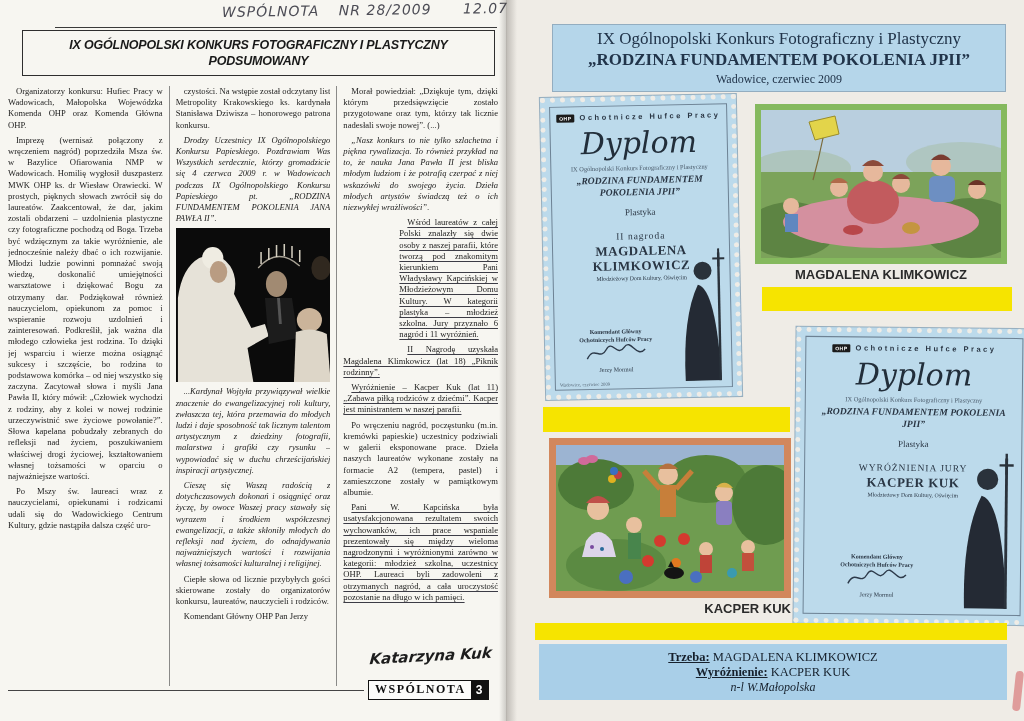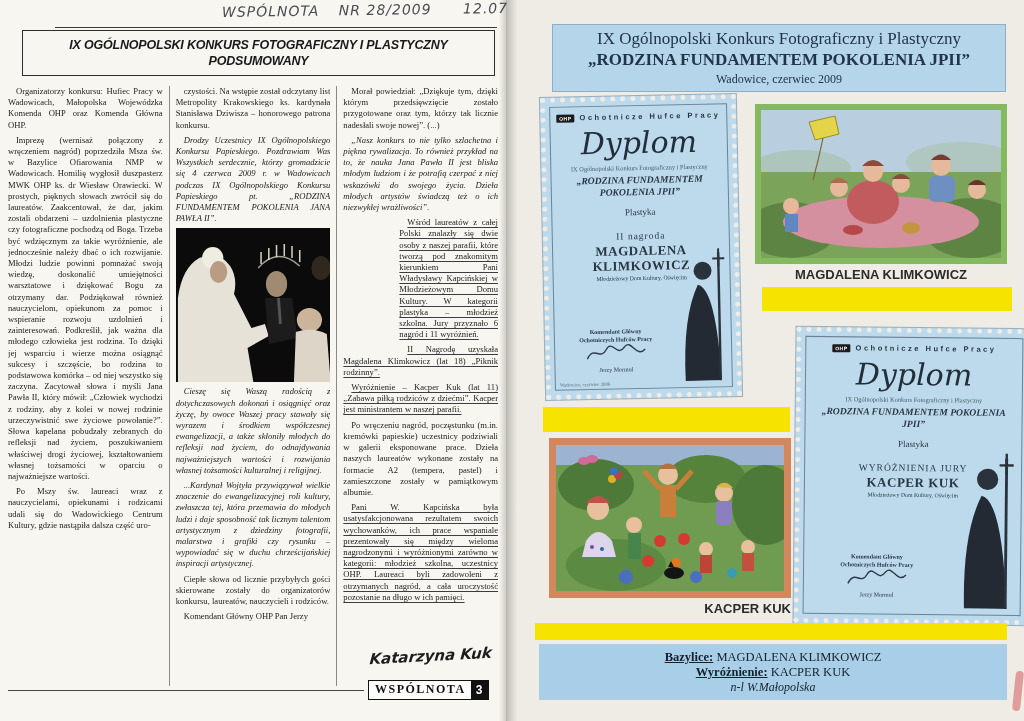--- a/index.html
+++ b/index.html
@@ -135,22 +135,22 @@
           <path d="M2,154 L2,70 Q6,40 24,30 Q44,22 56,38 Q64,50 60,66 L78,100 L92,96 L96,108 L74,120 L80,154 Z" fill="#e6e2d8"></path>
           <circle cx="38" cy="30" r="11" fill="#efece2"></circle>
           <ellipse cx="44" cy="44" rx="9" ry="11" fill="#b99c82"></ellipse>
           <ellipse cx="104" cy="56" rx="11" ry="13" fill="#a18a72"></ellipse>
           <path d="M92,70 L120,70 L126,110 L96,116 Z" fill="#1c1c1c"></path>
           <line x1="106" y1="70" x2="108" y2="96" stroke="#555" stroke-width="3"></line>
           <ellipse cx="138" cy="92" rx="13" ry="12" fill="#cbb49a"></ellipse>
           <path d="M124,104 Q140,98 156,106 L160,154 L122,154 Z" fill="#ddd6c8"></path>
           <ellipse cx="150" cy="40" rx="10" ry="12" fill="#30281f"></ellipse>
         </svg>
+        <p class="it">...Kardynał Wojtyła przywiązywał wielkie znaczenie do ewangelizacyjnej roli kultury, zwłaszcza tej, która przemawia do młodych ludzi i daje sposobność tak licznym talentom artystycznym z dziedziny fotografii, malarstwa i grafiki czy rysunku – wypowiadać się w duchu chrześcijańskiej inspiracji artystycznej.</p>
         <p class="it">Cieszę się Waszą radością z dotychczasowych dokonań i osiągnięć oraz życzę, by owoce Waszej pracy stawały się wyrazem i środkiem współczesnej ewangelizacji, a także skłoniły młodych do refleksji nad życiem, do odnajdywania najważniejszych wartości i rozwijania własnej tożsamości kulturalnej i religijnej.</p>
-        <p class="it">...Kardynał Wojtyła przywiązywał wielkie znaczenie do ewangelizacyjnej roli kultury, zwłaszcza tej, która przemawia do młodych ludzi i daje sposobność tak licznym talentom artystycznym z dziedziny fotografii, malarstwa i grafiki czy rysunku – wypowiadać się w duchu chrześcijańskiej inspiracji artystycznej.</p>
         <p>Ciepłe słowa od licznie przybyłych gości skierowane zostały do organizatorów konkursu, laureatów, nauczycieli i rodziców.</p>
         <p>Komendant Główny OHP Pan Jerzy</p>
       </div>
 
       <div class="col">
         <p>Morał powiedział: „Dziękuje tym, dzięki którym przedsięwzięcie zostało przygotowane oraz tym, którzy tak licznie nadesłali swoje nowej”. (...)</p>
         <p class="it">„Nasz konkurs to nie tylko szlachetna i piękna rywalizacja. To również przykład na to, że nauka Jana Pawła II jest bliska młodym ludziom i że potrafią czerpać z niej wskazówki do swojego życia. Dzieła młodych artystów świadczą też o ich niezwykłej wrażliwości”.</p>
         <div class="intrude"></div>
         <p class="pen">Wśród laureatów z całej Polski znalazły się dwie osoby z naszej parafii, które tworzą pod znakomitym kierunkiem Pani Władysławy Kapcińskiej w Młodzieżowym Domu Kultury. W kategorii plastyka – młodzież szkolna. Jury przyznało 6 nagród i 11 wyróżnień.</p>
         <p class="pen">II Nagrodę uzyskała Magdalena Klimkowicz (lat 18) „Piknik rodzinny”.</p>
@@ -314,21 +314,21 @@
       <circle cx="56" cy="34" r="4" fill="#e0b020"></circle>
         <circle cx="62" cy="30" r="4" fill="#c04040"></circle>
         <circle cx="58" cy="26" r="4" fill="#3a70c0"></circle>
     </svg>
     <div class="art-caption" id="caption2">KACPER KUK</div>
 
     <div class="ybar" id="ybar3"></div>
 
     <div id="results-box">
       <div class="rl">
-        <span class="lbl">Bazylice:</span>
+        <span class="lbl">Trzeba:</span>
         <span>MAGDALENA KLIMKOWICZ</span>
       </div>
       <div class="rl">
         <span class="lbl">Wyróżnienie:</span>
         <span>KACPER KUK</span>
       </div>
       <div class="rl r3">n-l  W.Małopolska</div>
     </div>
 
     <div id="corner-mark"></div>

